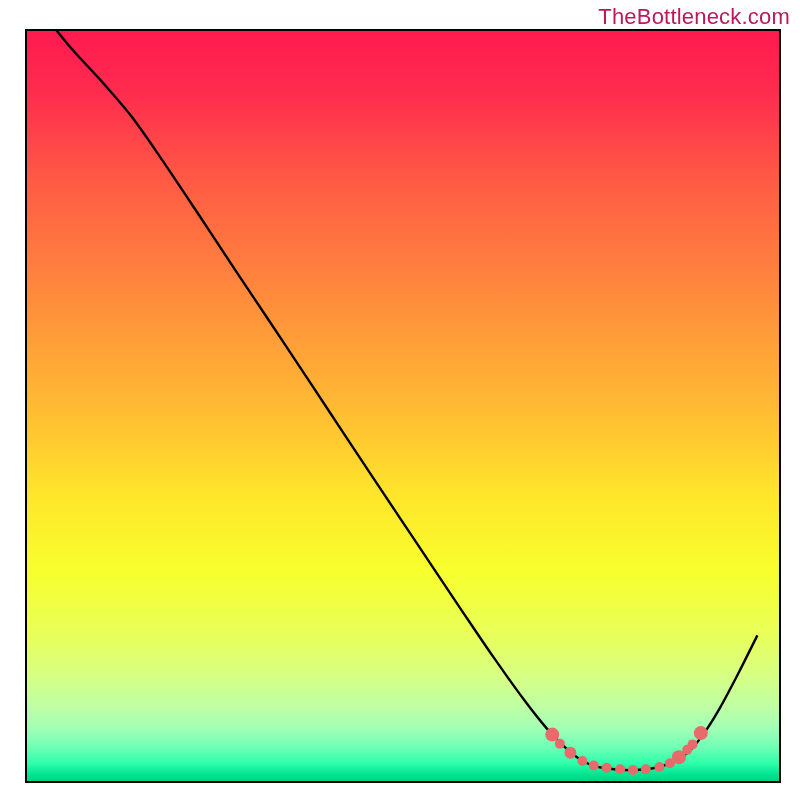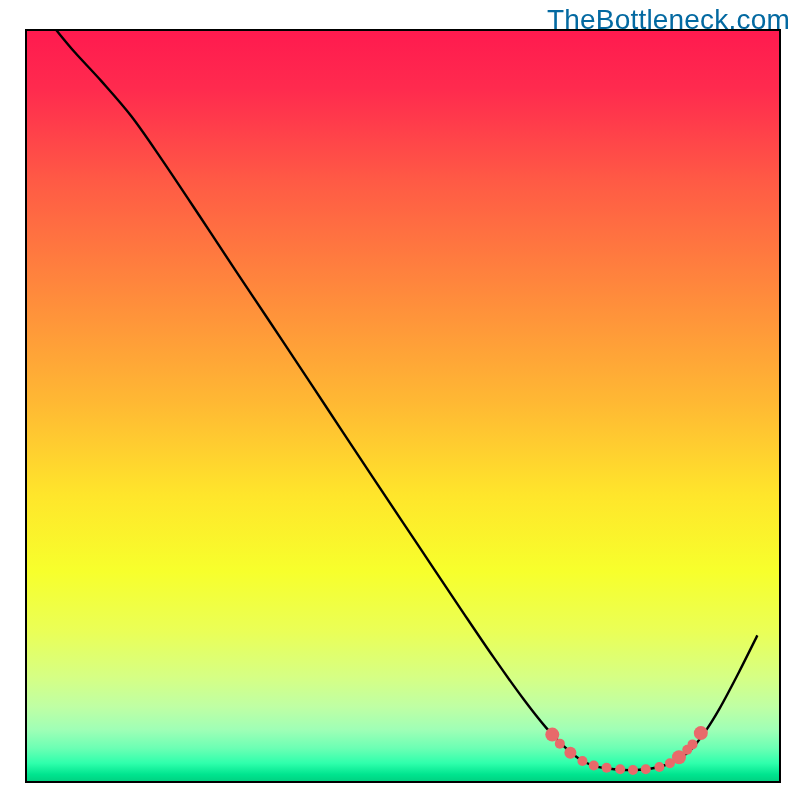--- a/index.html
+++ b/index.html
@@ -13,22 +13,22 @@
   }
   .root {
     position: relative;
     width: 800px;
     height: 800px;
   }
   .watermark {
     position: absolute;
     top: 4px;
     right: 10px;
-    color: #0369a1;
-    font-size: 28px;
+    color: #be185d;
+    font-size: 22px;
     font-weight: 500;
     letter-spacing: 0.2px;
   }
   svg {
     position: absolute;
     top: 0;
     left: 0;
   }
 </style>
 </head>

